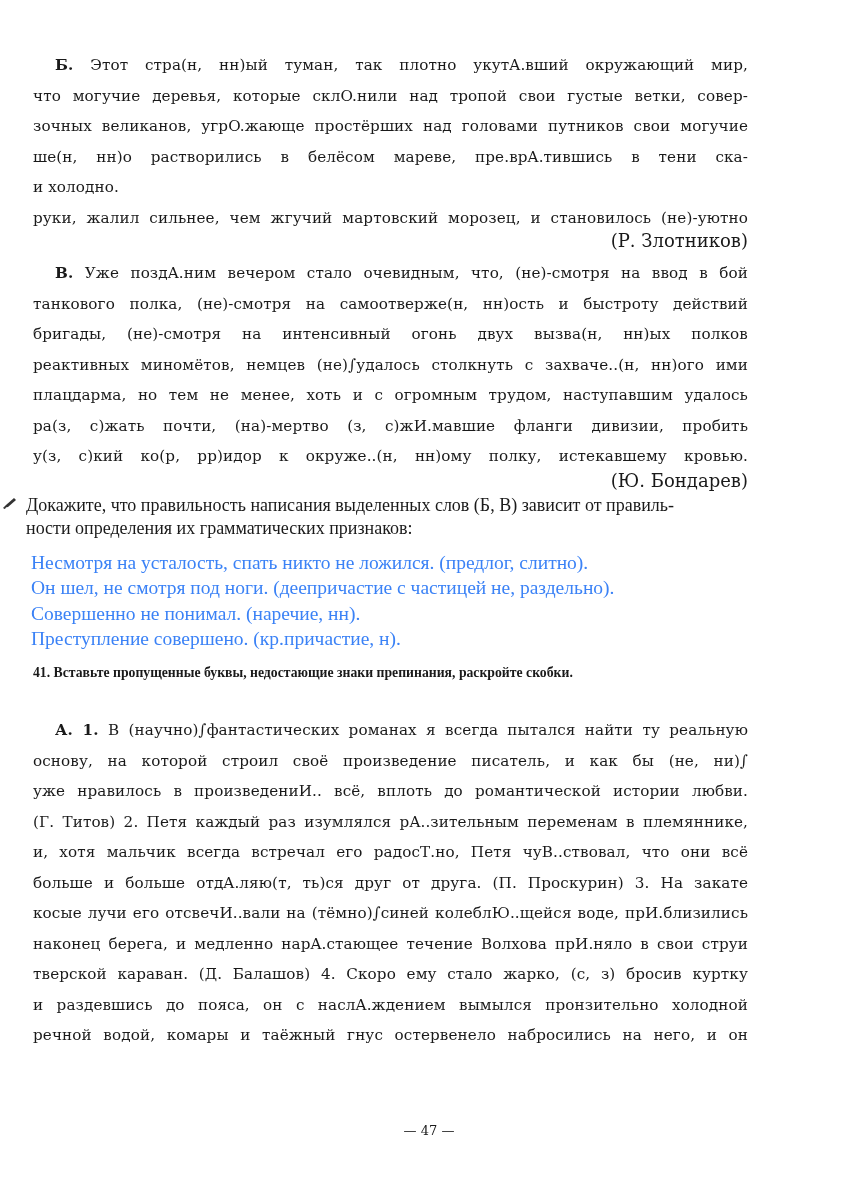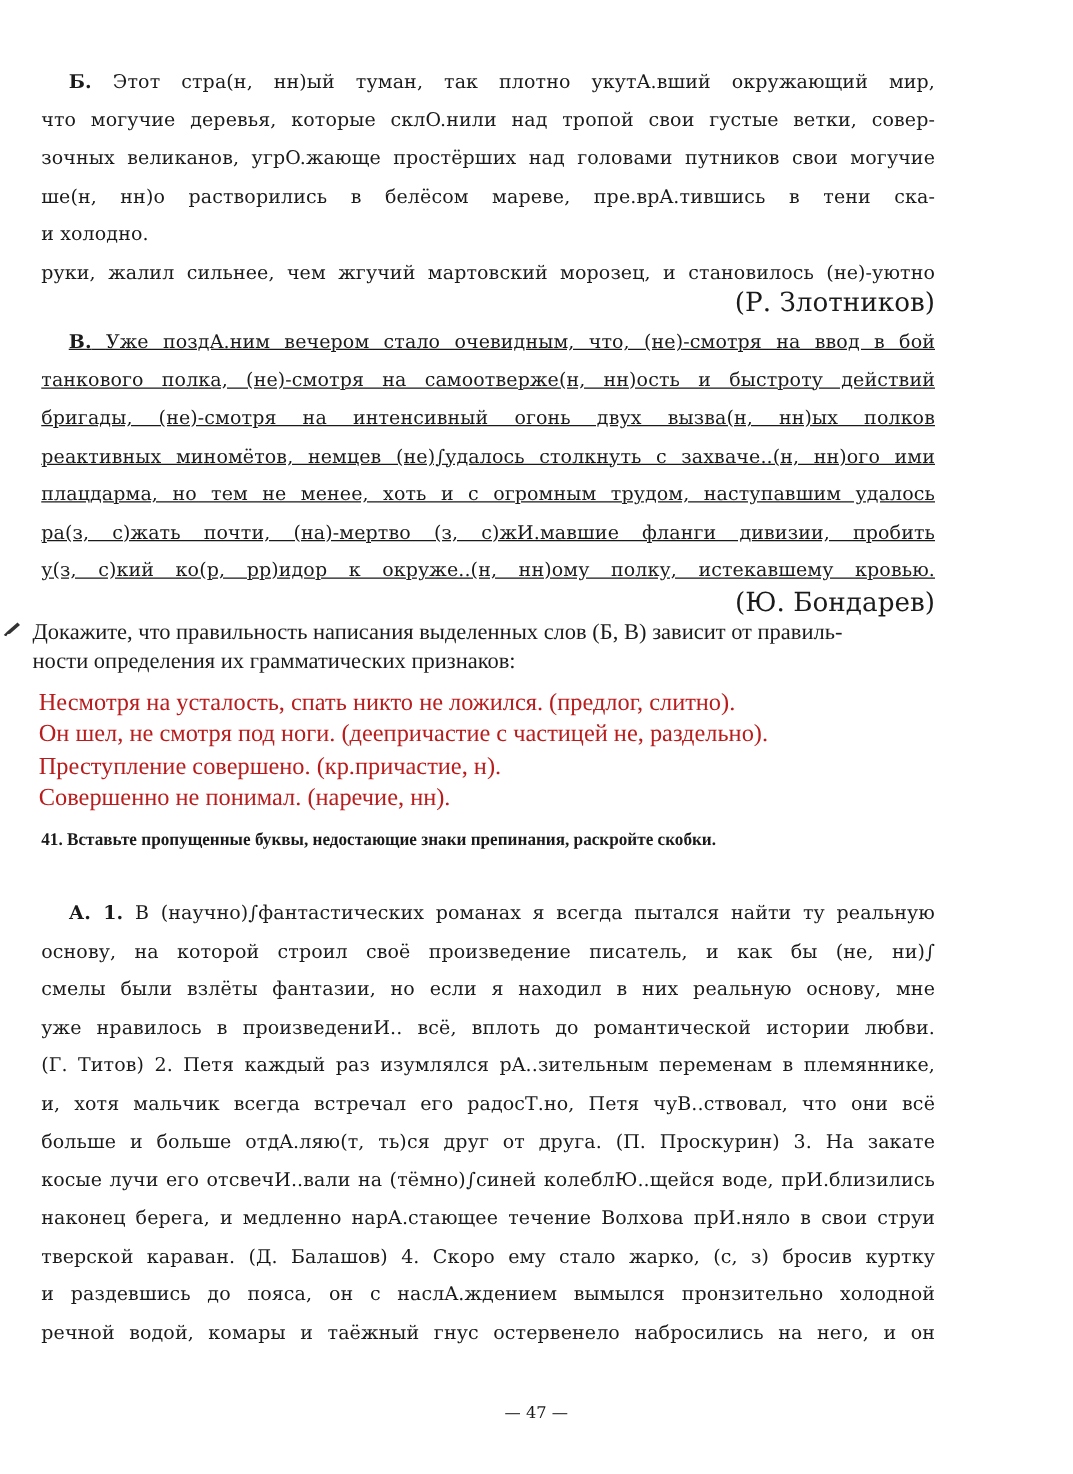--- a/index.html
+++ b/index.html
@@ -11,32 +11,32 @@
     .page { position: absolute; left: 0; top: 12px; width: 858px; height: 1179px; }
     .para {
       position: absolute; left: 33px; width: 715px;
       font-size: 15.2px; line-height: 30.5px;
       text-align: justify; letter-spacing: 0.1px;
     }
     .para .line { display: block; text-align: justify; text-align-last: justify; white-space: nowrap; }
     .para .line.last { text-align-last: left; }
     .indent { padding-left: 22px; }
     .author {
-      position: absolute; right: 110px; font-size: 21px;
+      position: absolute; right: 110px; font-size: 18px;
     }
     .task {
       position: absolute; left: 26px; width: 720px;
       font-size: 18px; line-height: 23px;
       font-family: "Liberation Serif", serif;
     }
     .pen-icon { position: absolute; left: 2px; top: 484px; width: 16px; height: 14px; }
     .answers {
       position: absolute; left: 31px; top: 538px;
       font-family: "Liberation Serif", serif; font-size: 19.5px; line-height: 25.3px;
-      color: #b91c1c;
+      color: #3b82f6;
     }
     .answers div { white-space: nowrap; }
     .ex-title {
       position: absolute; left: 33px; top: 652px;
       font-family: "Liberation Serif", serif; font-weight: bold; font-size: 14.3px;
       transform: scaleX(0.96); transform-origin: left;
     }
     .pagenum {
       position: absolute; left: 0; width: 858px; top: 1111px; text-align: center;
       font-size: 13px;
@@ -50,21 +50,21 @@
   <div class="para" style="top:38px;">
     <span class="line indent"><b>Б.</b> <span>Этот стра(н, нн)ый туман, так плотно укутA.вший окружающий мир,</span></span>
     <span class="line">что могучие деревья, которые склO.нили над тропой свои густые ветки, совер-</span>
     <span class="line">зочных великанов, угрO.жающе простёрших над головами путников свои могучие</span>
     <span class="line">ше(н, нн)о растворились в белёсом мареве, прe.врA.тившись в тени ска-</span>
     <span class="line last">и холодно.</span>
     <span class="line">руки, жалил сильнее, чем жгучий мартовский морозец, и становилось (не)-уютно</span>
   </div>
   <div class="author" style="top:218px;">(Р. Злотников)</div>
 
-  <div class="para" style="top:246px;text-decoration:underline;">
+  <div class="para" style="top:246px;">
     <span class="line indent"><b>В.</b> <span>Уже поздA.ним вечером стало очевидным, что, (не)-смотря на ввод в бой</span></span>
     <span class="line">танкового полка, (не)-смотря на самоотверже(н, нн)ость и быстроту действий</span>
     <span class="line">бригады, (не)-смотря на интенсивный огонь двух вызва(н, нн)ых полков</span>
     <span class="line">реактивных миномётов, немцев (не)∫удалось столкнуть с захвачe..(н, нн)ого ими</span>
     <span class="line">плацдарма, но тем не менее, хоть и с огромным трудом, наступавшим удалось</span>
     <span class="line">ра(з, с)жать почти, (на)-мертво (з, с)жИ.мавшие фланги дивизии, пробить</span>
     <span class="line">у(з, с)кий ко(р, рр)идор к окружe..(н, нн)ому полку, истекавшему кровью.</span>
   </div>
   <div class="author" style="top:458px;">(Ю. Бондарев)</div>
 
@@ -73,30 +73,29 @@
     <path d="M1 12 L3 13 L4 11 Z" fill="#111"></path>
   </svg>
   <div class="task" style="top:482px;">
     <div>Докажите, что правильность написания выделенных слов (Б, В) зависит от правиль-</div>
     <div>ности определения их грамматических признаков:</div>
   </div>
 
   <div class="answers">
     <div>Несмотря на усталость, спать никто не ложился. (предлог, слитно).</div>
     <div>Он шел, не смотря под ноги. (деепричастие с частицей не, раздельно).</div>
+    <div>Совершенно не понимал. (наречие, нн).</div>
     <div>Преступление совершено. (кр.причастие, н).</div>
-    <div>Совершенно не понимал. (наречие, нн).</div>
   </div>
 
   <div class="ex-title">41. Вставьте пропущенные буквы, недостающие знаки препинания, раскройте скобки.</div>
 
   <div class="para" style="top:703px;">
     <span class="line indent"><b>А. 1.</b> <span>В (научно)∫фантастических романах я всегда пытался найти ту реальную</span></span>
     <span class="line">основу, на которой строил своё произведение писатель, и как бы (не, ни)∫</span>
-    <span class="line">смелы были взлёты фантазии, но если я находил в них реальную основу, мне</span>
     <span class="line">уже нравилось в произведениИ.. всё, вплоть до романтической истории любви.</span>
     <span class="line">(Г. Титов) 2. Петя каждый раз изумлялся рA..зительным переменам в племяннике,</span>
     <span class="line">и, хотя мальчик всегда встречал его радосТ.но, Петя чуВ..ствовал, что они всё</span>
     <span class="line">больше и больше отдA.ляю(т, ть)ся друг от друга. (П. Проскурин) 3. На закате</span>
     <span class="line">косые лучи его отсвечИ..вали на (тёмно)∫синей колеблЮ..щейся воде, прИ.близились</span>
     <span class="line">наконец берега, и медленно нарA.стающее течение Волхова прИ.няло в свои струи</span>
     <span class="line">тверской караван. (Д. Балашов) 4. Скоро ему стало жарко, (с, з) бросив куртку</span>
     <span class="line">и раздевшись до пояса, он с наслA.ждением вымылся пронзительно холодной</span>
     <span class="line">речной водой, комары и таёжный гнус остервенело набросились на него, и он</span>
   </div>

